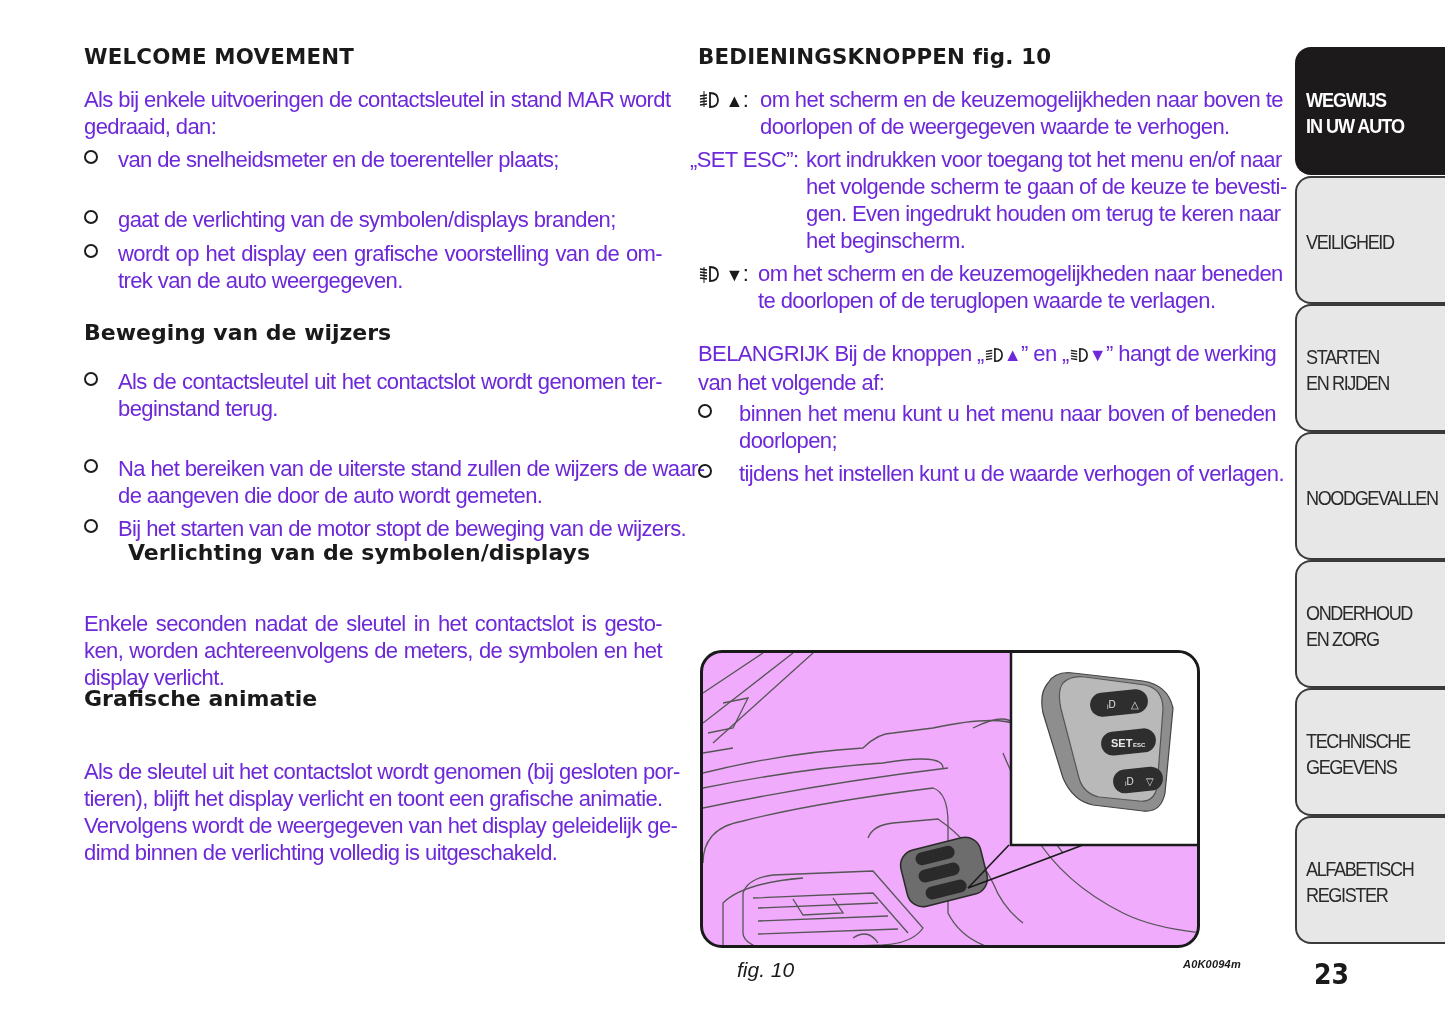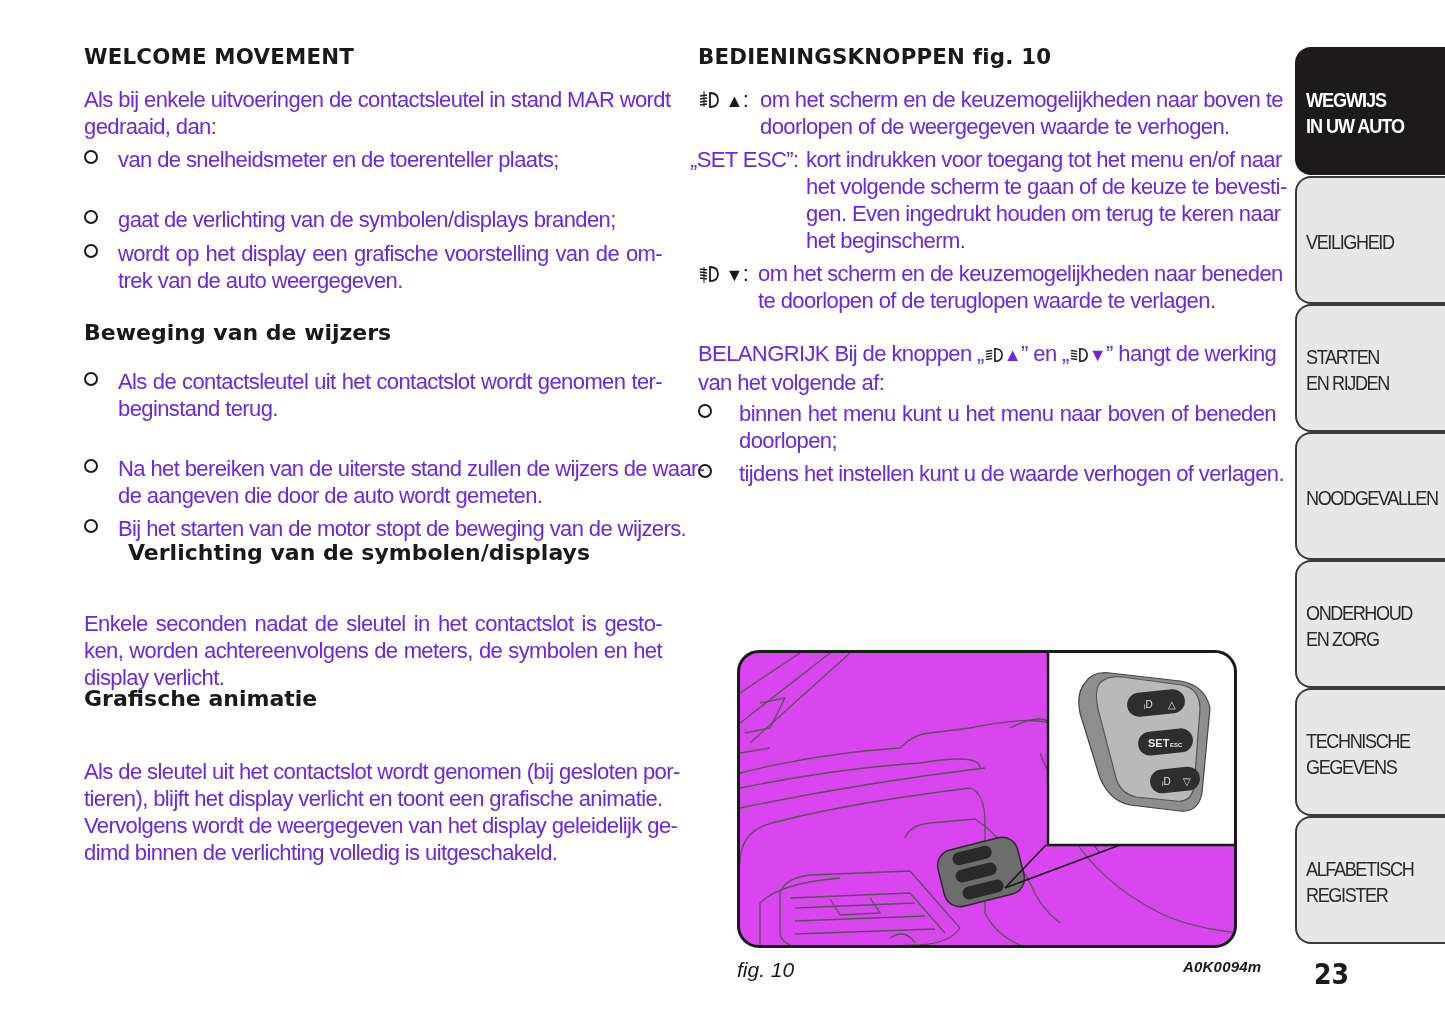--- a/index.html
+++ b/index.html
@@ -28,27 +28,27 @@
 
   .key-row { position: absolute; }
   .key-label { position: absolute; white-space: nowrap; font-size: 22px; line-height: 27px;
                letter-spacing: -0.6px; }
   .key-desc { position: absolute; }
 
   .icon-beam { display: inline-block; vertical-align: -3px; }
   .tri { display: inline-block; font-size: 18px; }
 
   
-  .figure { position: absolute; left: 737px; top: 650px; width: 500px; height: 298px;
+  .figure { position: absolute; left: 700px; top: 650px; width: 500px; height: 298px;
             border: 3px solid #1a1a1a; border-radius: 22px; box-sizing: border-box;
-            background: #d946ef; overflow: hidden; }
+            background: #f0abfc; overflow: hidden; }
   .fig-caption { position: absolute; left: 737px; top: 958px; font-style: italic;
                  font-size: 21px; color: #1a1a1a; }
   .fig-code { position: absolute; left: 1183px; top: 958px; font-style: italic;
-              font-size: 15px; font-weight: bold; color: #1a1a1a; letter-spacing: 0.2px; }
+              font-size: 11px; font-weight: bold; color: #1a1a1a; letter-spacing: 0.2px; }
 
   
   .tabs { position: absolute; left: 1295px; top: 47px; width: 150px; }
   .tab { position: absolute; left: 0; width: 160px; height: 128px; box-sizing: border-box;
          border: 2px solid #3a3a3a; border-right: none; border-radius: 16px 0 0 16px;
          background: #e7e7e7; }
   .tab.active { background: #1c1a1a; border-color: #1c1a1a; }
   .tab .tab-label { position: absolute; left: 9px; font-family: "Liberation Sans", sans-serif;
                     font-size: 21px; line-height: 26px; color: #2a2a2a; letter-spacing: -1.6px;
                     transform: scaleX(0.86); transform-origin: left top; white-space: nowrap; }

